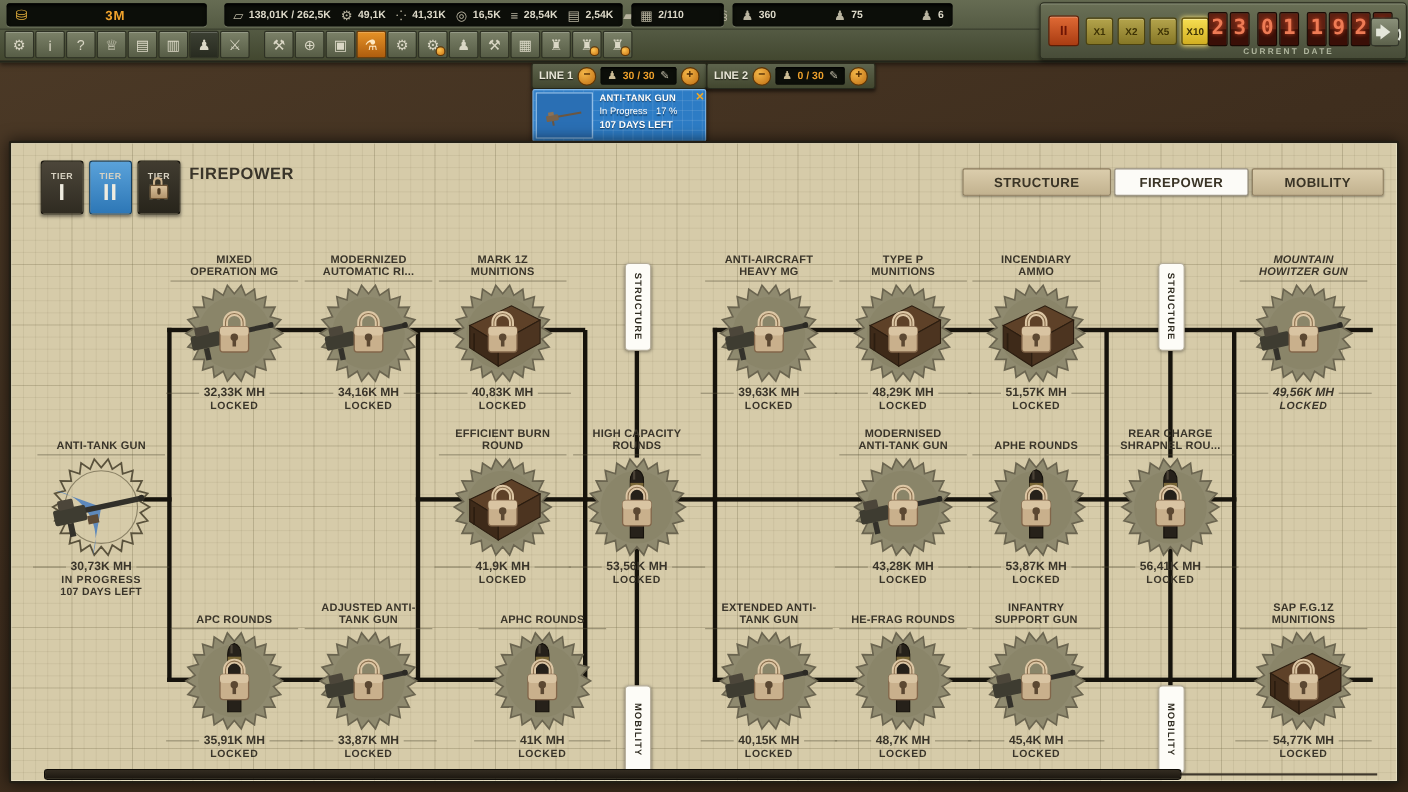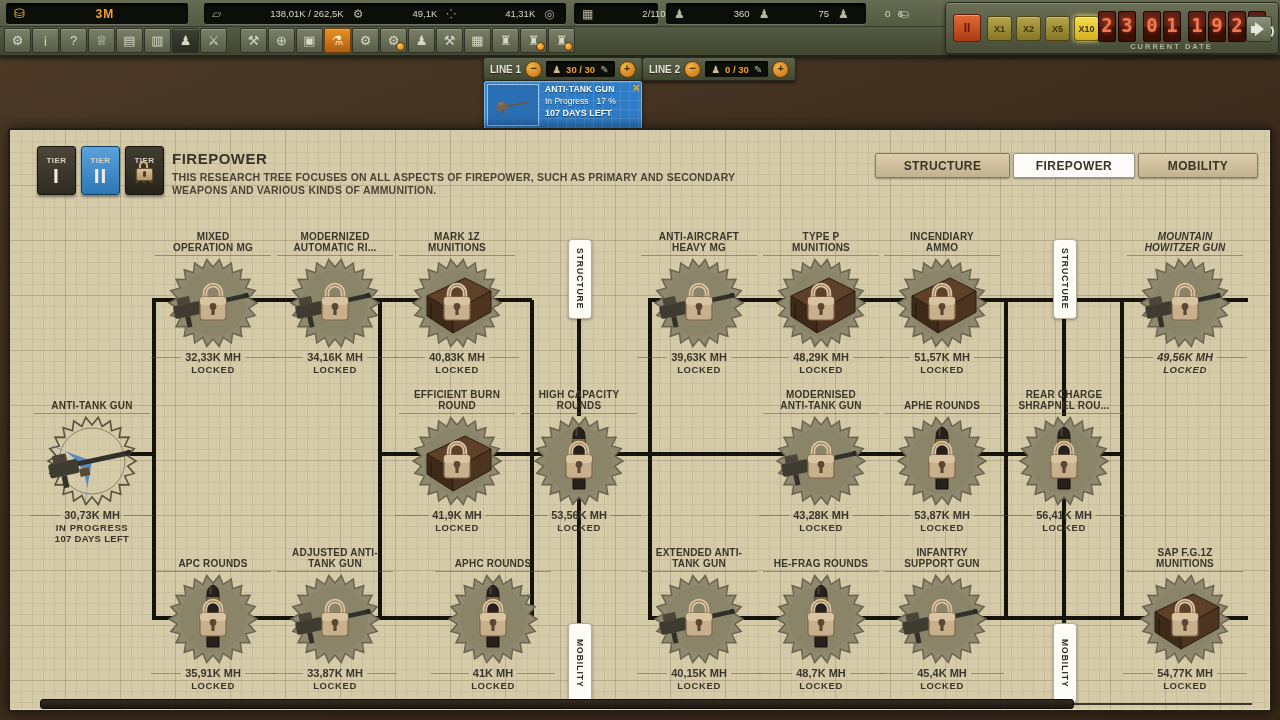--- a/index.html
+++ b/index.html
@@ -12,21 +12,21 @@
     border-bottom:2px solid #22251a;box-shadow:0 2px 4px rgba(0,0,0,.5);}
   .row-divider{position:absolute;left:0;top:26px;width:945px;height:1px;background:rgba(0,0,0,.35);}
   .inset{position:absolute;top:3px;height:21px;background:#0c0e09;border-radius:3px;
     box-shadow:inset 0 2px 3px #000,0 1px 0 rgba(255,255,255,.15);
     display:flex;align-items:center;padding:0 8px;box-sizing:border-box;}
   .ricon{font-size:12px;color:#b9b4a0;margin-right:5px;line-height:1;}
   .ricon.gold{color:#e8b23c;font-size:13px;}
   .money-val{color:#f0a22c;font-weight:bold;font-size:12px;letter-spacing:1px;margin:0 auto;}
   .res-item{display:flex;align-items:center;margin-right:9px;}
   .res-item:last-child{margin-right:0;}
-  .res-val{color:#dcd8c8;font-weight:normal;font-size:9.5px;white-space:nowrap;margin-left:44px;}
+  .res-val{color:#dcd8c8;font-weight:bold;font-size:9.5px;white-space:nowrap;}
   
   .tbtn{position:relative;width:27px;height:25px;margin-right:1px;border-radius:2px;
     background:linear-gradient(#7b8168,#575d46);border:1px solid #2e3124;box-sizing:border-box;
     color:#dad7c5;font-size:13px;display:flex;align-items:center;justify-content:center;
     box-shadow:inset 0 1px 0 rgba(255,255,255,.2);}
   .tbtn.active{background:linear-gradient(#e69227,#ad5d0e);color:#ffe9c2;border-color:#6e3c08;}
   .tbtn.dark{background:linear-gradient(#3c4033,#282b20);}
   .tbtn .badge{position:absolute;right:1px;bottom:1px;width:7px;height:7px;border-radius:50%;
     background:radial-gradient(circle at 35% 35%,#ffc451,#c87414);border:1px solid #5e3404;}
   #toolbar{position:absolute;left:4px;top:28px;display:flex;}
@@ -330,21 +330,20 @@
           <div class="t-label">TIER</div>
           <div class="t-num">III</div>
           <div class="clock">
             <i class="shackle"></i>
             <i class="lbody"></i>
             <i class="khole"></i>
           </div>
         </div>
       </div>
     <div class="p-title">FIREPOWER</div>
-    <div class="p-desc">THIS RESEARCH TREE FOCUSES ON ALL ASPECTS OF FIREPOWER, SUCH AS PRIMARY AND SECONDARY WEAPONS AND VARIOUS KINDS OF AMMUNITION.</div>
     <div class="rtabs" id="rtabs">
         <div class="rtab" style="width: 135px;">STRUCTURE</div>
         <div class="rtab active" style="width: 122px;">FIREPOWER</div>
         <div class="rtab" style="width: 120px;">MOBILITY</div>
       </div>
     <div id="tree">
         <div class="seg" style="left: 120px; top: 322px; width: 26px; height: 4px;"></div>
         <div class="seg" style="left: 142px; top: 168px; width: 4px; height: 322px;"></div>
         <div class="seg" style="left: 142px; top: 168px; width: 380px; height: 4px;"></div>
         <div class="seg" style="left: 142px; top: 486px; width: 380px; height: 4px;"></div>

